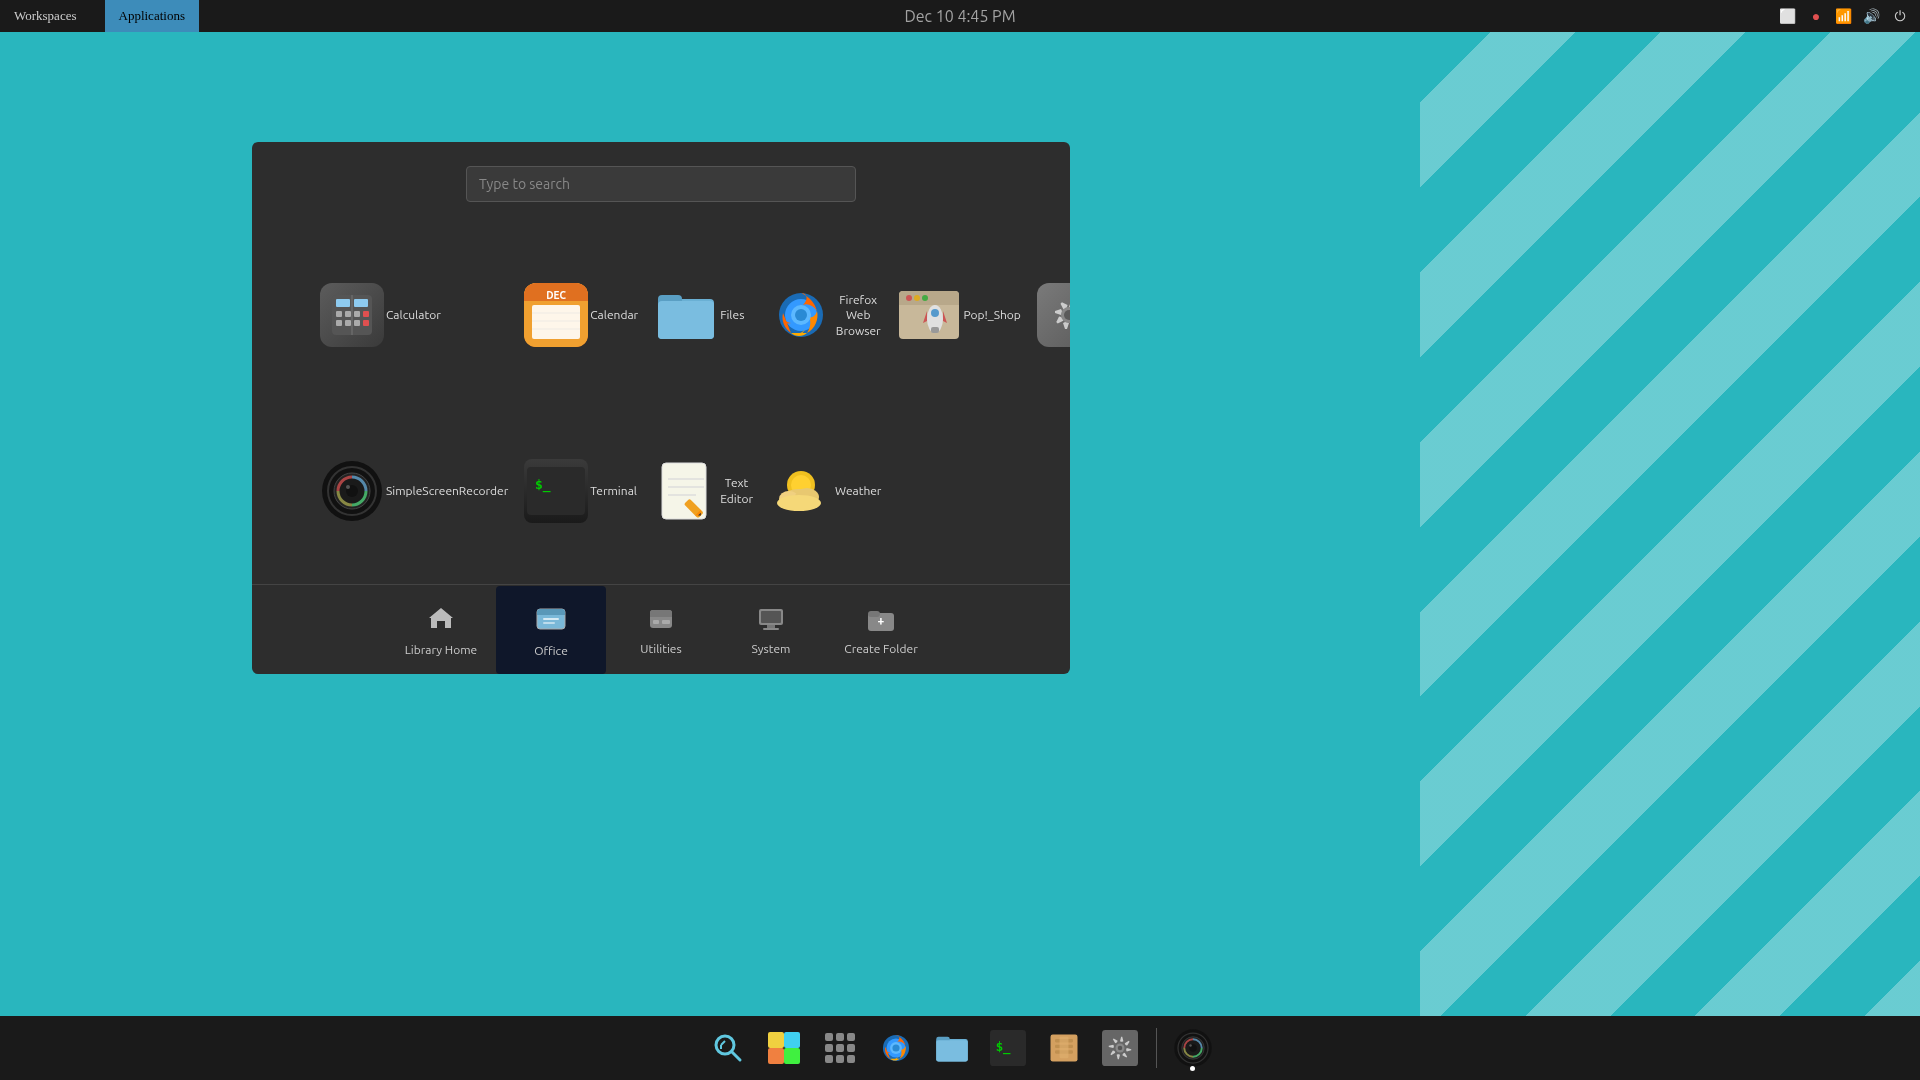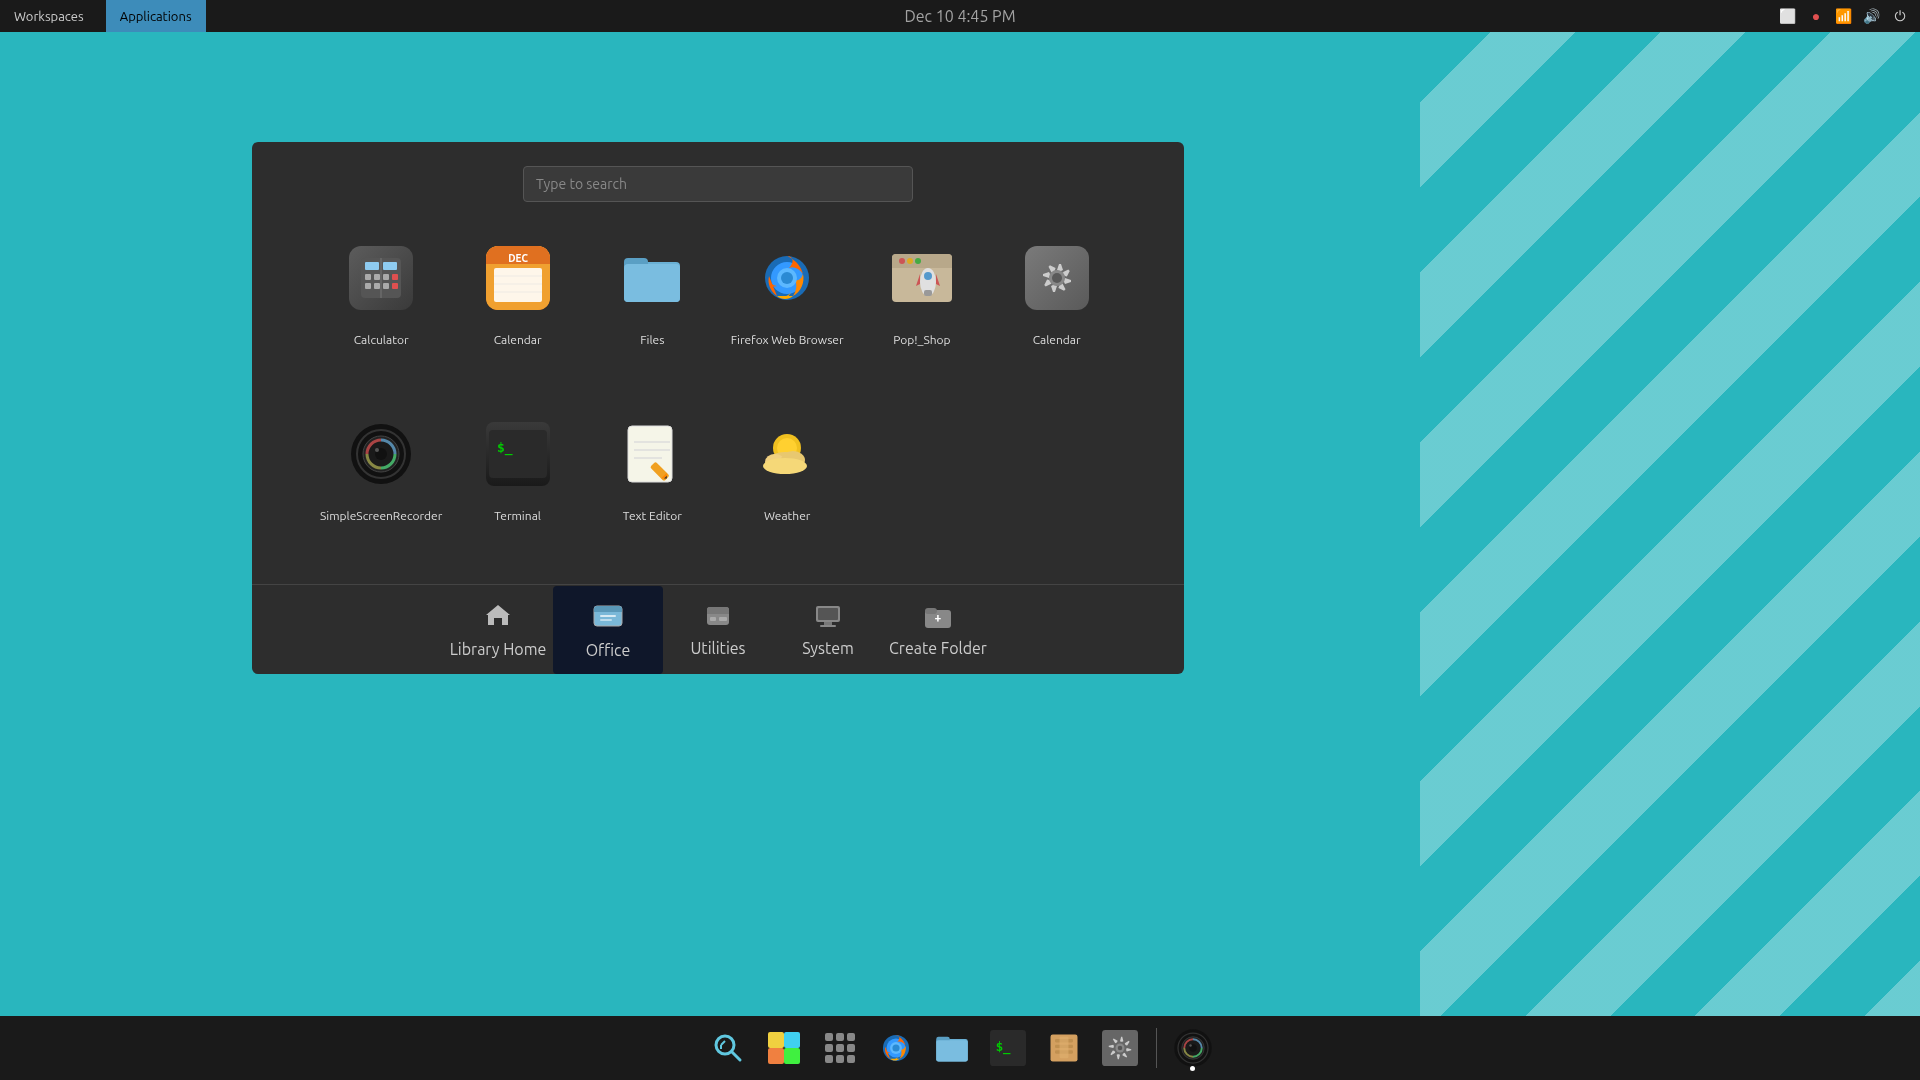--- a/index.html
+++ b/index.html
@@ -45,21 +45,22 @@
       background: #1a1a1a;
       display: flex;
       align-items: center;
       z-index: 100;
       color: #ccc;
       font-size: 13px;
     }
     .topbar-left {
       display: flex;
       align-items: center;
-      gap: 8px;
+      gap: 14px;
+      font-family: Liberation Serif, serif;
     }
     .topbar-item {
       padding: 0 14px;
       height: 32px;
       display: flex;
       align-items: center;
       color: #ccc;
       font-size: 13px;
     }
     .topbar-item.active {
@@ -88,21 +89,21 @@
       justify-content: center;
       color: #ccc;
       font-size: 14px;
     }
 
     
     .launcher {
       position: absolute;
       top: 142px;
       left: 252px;
-      width: 932px;
+      width: 818px;
       height: 532px;
       background: #2d2d2d;
       border-radius: 6px;
       display: flex;
       flex-direction: column;
       overflow: hidden;
       z-index: 50;
     }
 
     .search-bar {
@@ -124,23 +125,23 @@
       padding: 10px 60px;
       display: grid;
       grid-template-columns: repeat(6, 1fr);
       grid-template-rows: repeat(2, 1fr);
       gap: 10px 0;
       align-content: start;
     }
 
     .app-item {
       display: flex;
-      flex-direction: column;
-      align-items: center;
-      gap: 22px;
+      flex-direction: row;
+      align-items: center;
+      gap: 2px;
       padding: 14px 8px;
       border-radius: 6px;
       cursor: pointer;
     }
 
     .app-icon {
       width: 64px;
       height: 64px;
       border-radius: 12px;
       display: flex;
@@ -177,21 +178,21 @@
       cursor: pointer;
       border-radius: 4px;
     }
     .cat-item.active {
       background: #0f172a;
       border-radius: 4px;
       justify-content: center;
     }
     .cat-label {
       color: #ccc;
-      font-size: 16px;
+      font-size: 12px;
       text-align: center;
     }
 
     
     .taskbar {
       position: absolute;
       bottom: 0;
       left: 0;
       right: 0;
       height: 64px;

